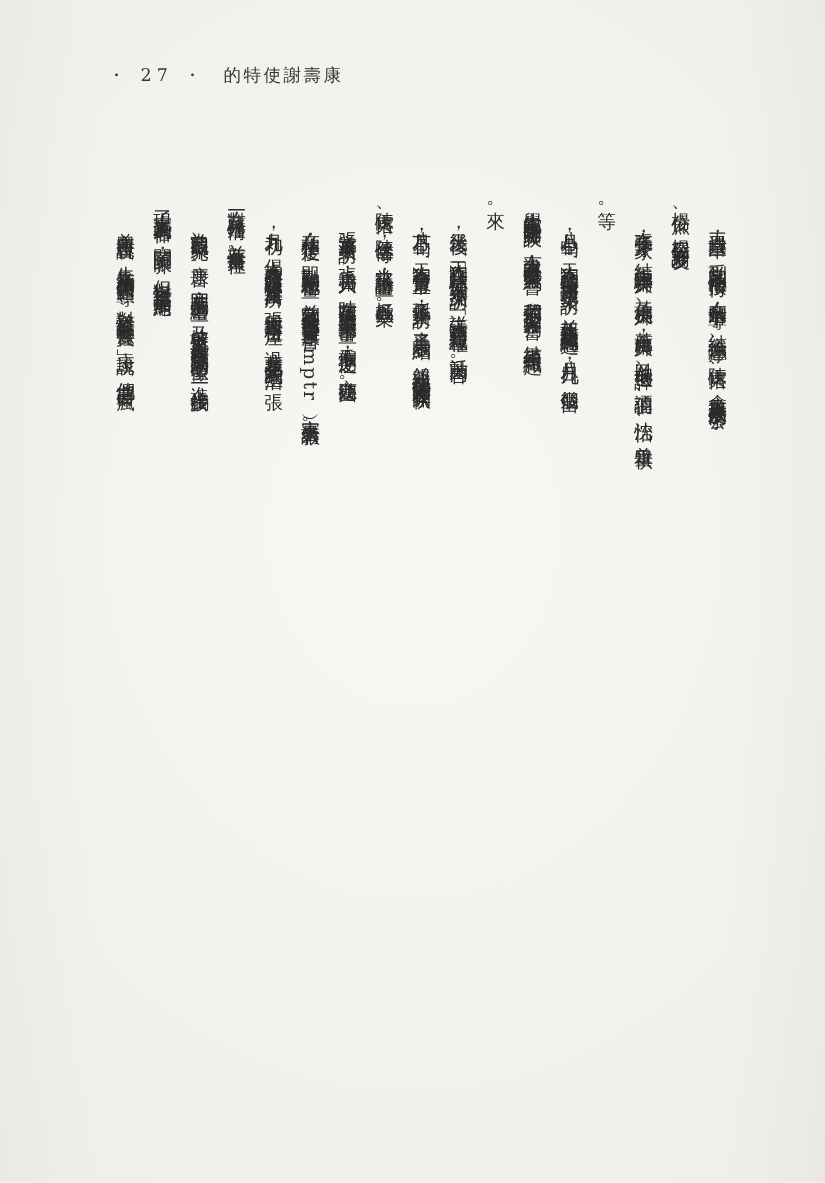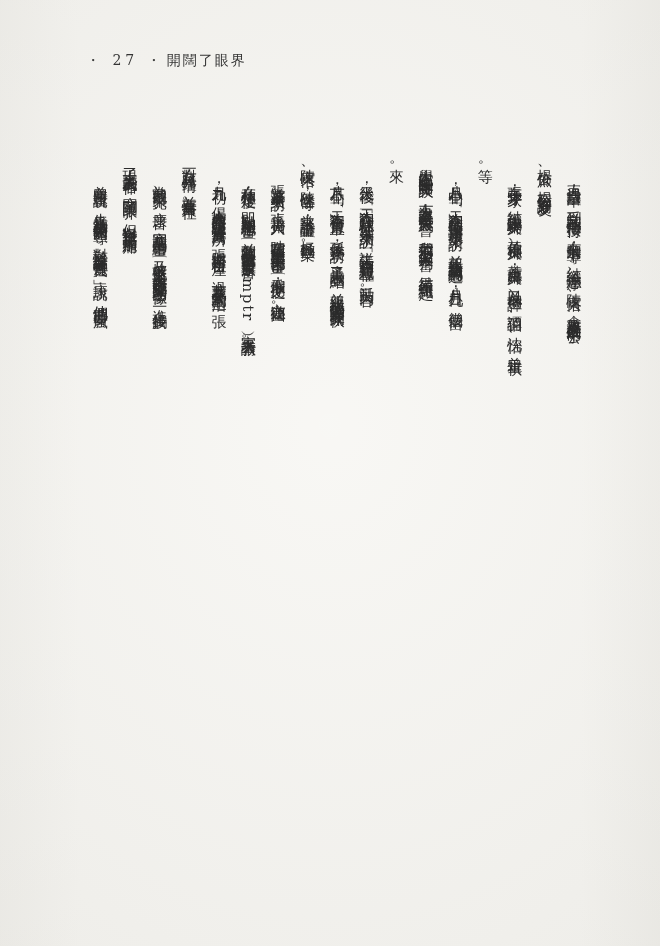--- a/index.html
+++ b/index.html
@@ -12,40 +12,40 @@
     position:absolute;inset:0;
     background:
       radial-gradient(ellipse 120% 100% at 50% 45%, rgba(255,255,255,0.25), rgba(180,178,170,0.18)),
       linear-gradient(90deg, rgba(190,188,180,0.10), rgba(255,255,255,0) 12%, rgba(255,255,255,0) 88%, rgba(190,188,180,0.12));
   }
   .running-head{
     position:absolute;left:86px;top:52px;
     font-size:14px;color:#343434;letter-spacing:2px;
     white-space:nowrap;
   }
-  .running-head .pageno{margin-right:2px;letter-spacing:4px;}
+  .running-head .pageno{margin-right:14px;letter-spacing:4px;}
   .text-block{
     position:absolute;top:157px;right:72px;height:732px;
     display:flex;flex-direction:row-reverse;
   }
   .col{
     flex:none;width:29.6px;height:100%;
     writing-mode:vertical-rl;text-orientation:mixed;
     font-size:15px;line-height:29.6px;letter-spacing:1.7px;
     color:#2b2b2b;white-space:pre;
     overflow:hidden;
   }
 </style>
 </head>
 <body>
 
 <div class="paper"></div>
 
 <div class="running-head">
-  <span class="pageno">・ 27 ・</span><span>開闊了眼界</span>
+  <span class="pageno">・ 27 ・</span><span>的特使謝壽康</span>
 </div>
 
 <div class="text-block">
     <div class="col">　再遇宗白華，受到宗的熱情接待。在宗的引導下，結識徐志摩、陳寅恪、俞大維及楊度的兩公子</div>
     <div class="col">楊公庶、楊公召等許多朋友。</div>
     <div class="col">　在張季才家，結識朱家驊夫婦、黃伯樵夫婦、黃應白夫婦，以及胡世譯、譚伯羽、沈怡、曾垂祺</div>
     <div class="col">等。</div>
     <div class="col">　八月中旬，「天狗會」的特使謝壽康（項彭）來訪，並報告該會組織的經過；八月九日，幾個留</div>
     <div class="col">學生在巴黎咖啡館談天，有人說上海既然有「天馬會」，我們何不來個「天狗會」？結果便組織起</div>
     <div class="col">來。</div>

